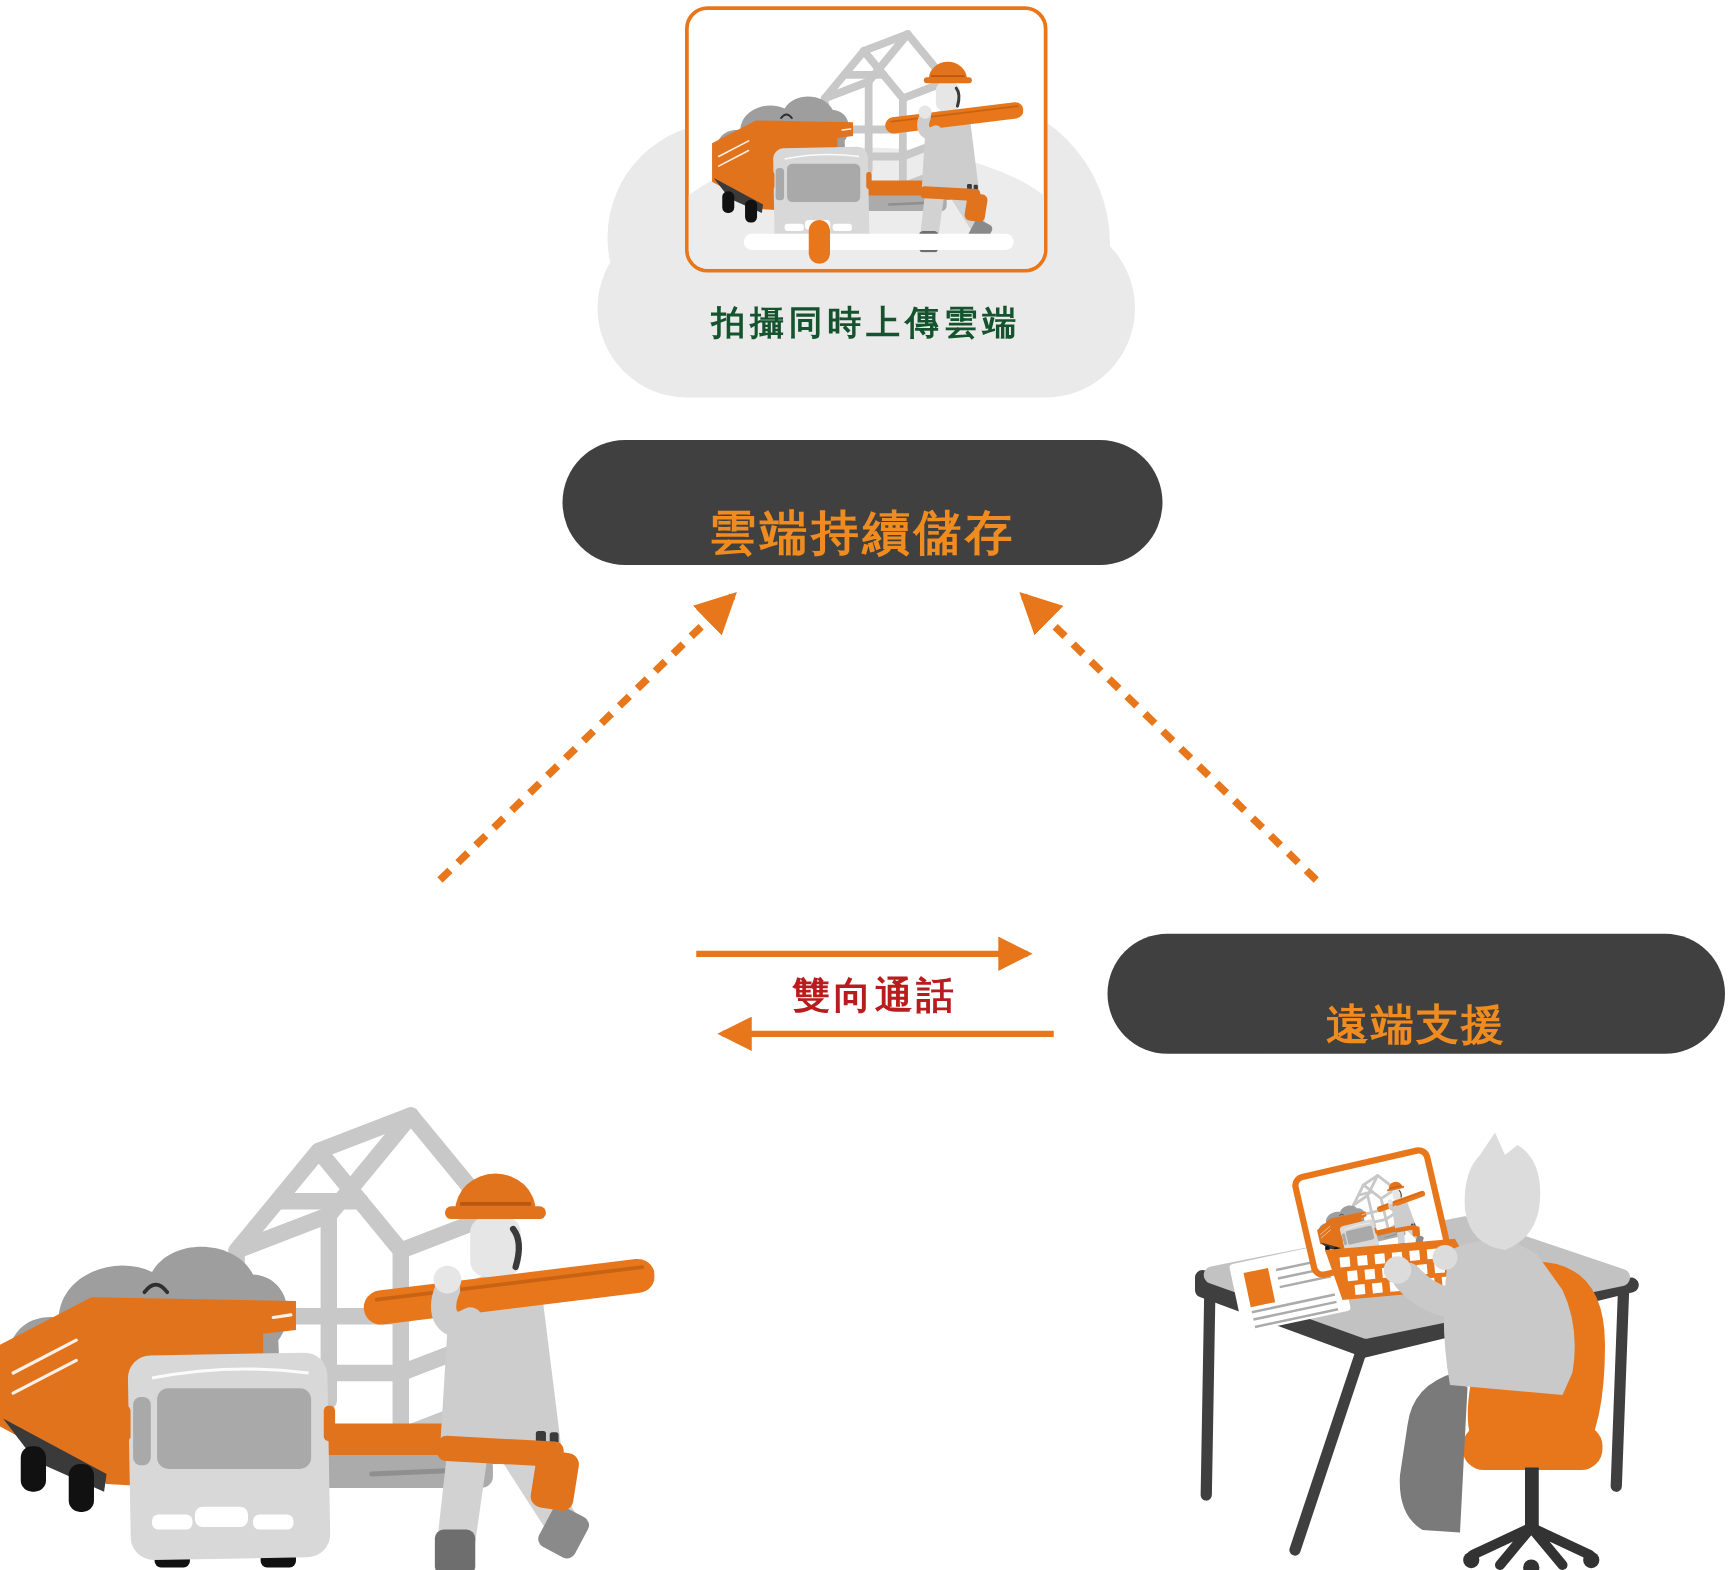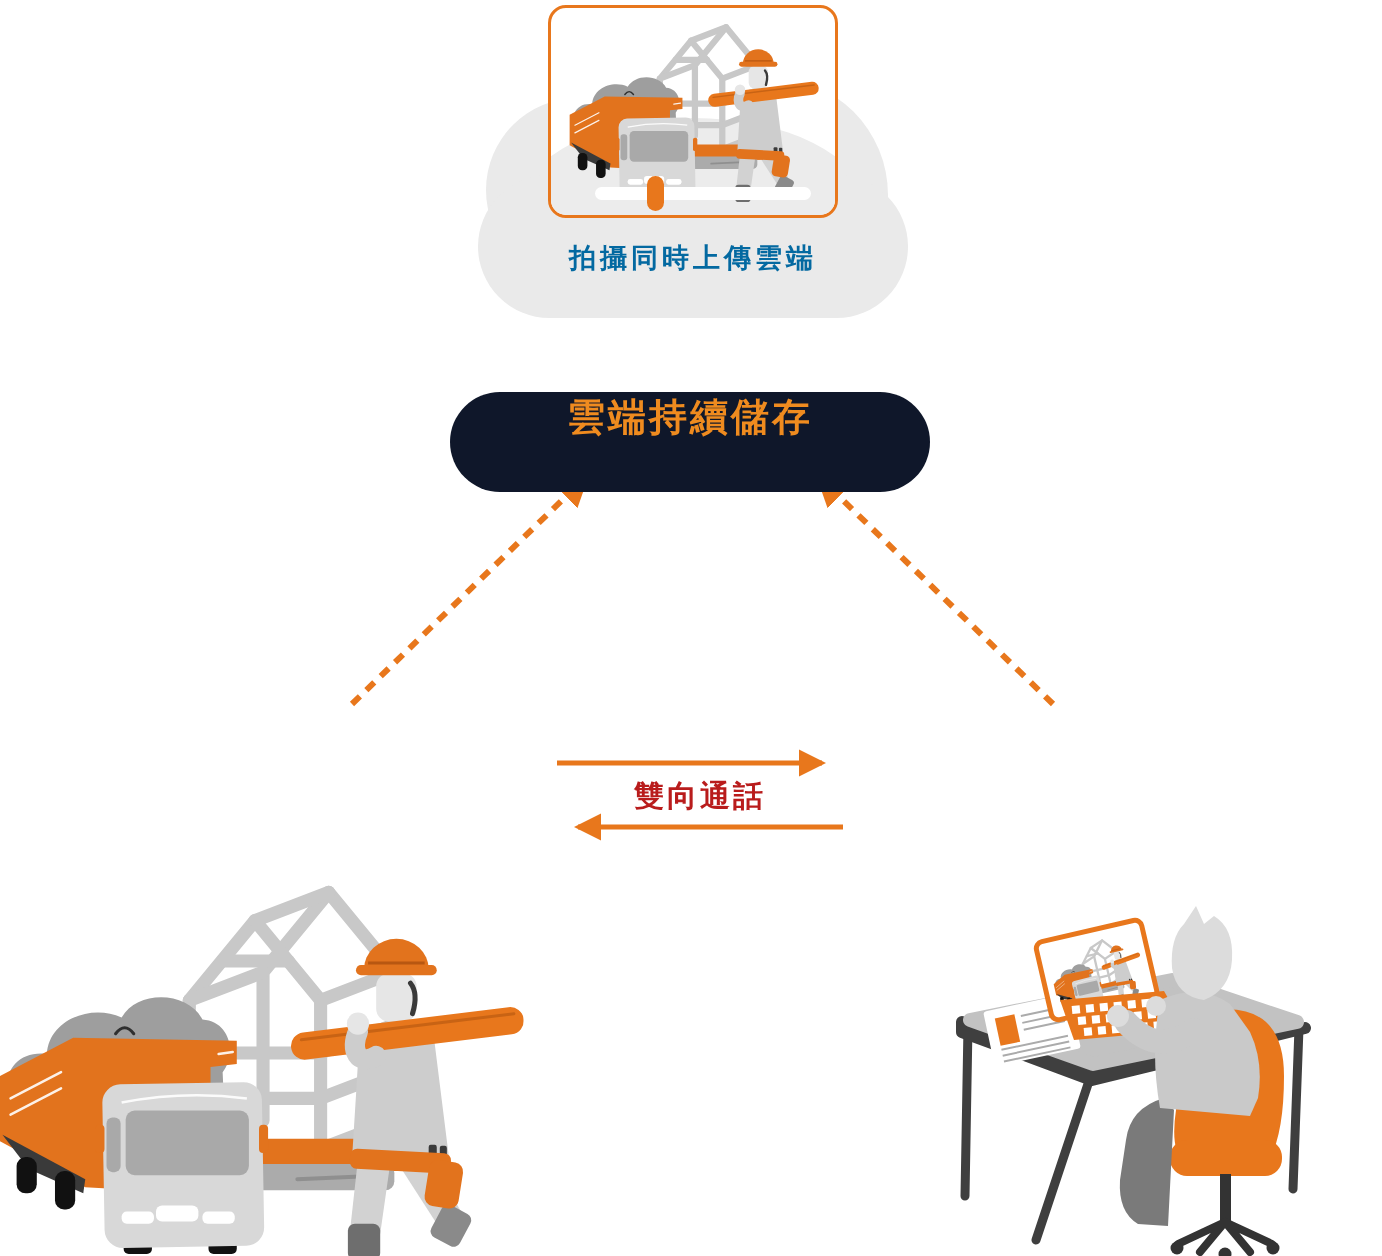--- a/index.html
+++ b/index.html
@@ -10,40 +10,40 @@
   }
   .abs{position:absolute;}
   
   .cloud-part{position:absolute;background:#EAEAEA;}
   .cloud-c1{left:486px;top:98px;width:184px;height:184px;border-radius:50%;}
   .cloud-c2{left:652px;top:77px;width:236px;height:236px;border-radius:50%;}
   .cloud-base{left:478px;top:175px;width:430px;height:143px;border-radius:72px;}
   .cloud-caption{
     left:478px;top:238px;width:430px;height:40px;
     display:flex;align-items:center;justify-content:center;
-    color:#0369a1;font-size:27px;font-weight:bold;letter-spacing:4px;
+    color:#14532d;font-size:27px;font-weight:bold;letter-spacing:4px;
   }
   
   .video-frame{
     left:548px;top:5px;width:284px;height:207px;
     background:#ffffff;border:3px solid #E8771C;border-radius:18px;
     overflow:hidden;
   }
   .video-ground{position:absolute;left:-28px;top:110px;width:340px;height:170px;
     background:#ECECEC;border-radius:50%;}
   .video-scene{position:absolute;left:16px;top:2px;}
   .progress-track{position:absolute;left:44px;top:179px;width:216px;height:13px;
     background:#ffffff;border-radius:7px;}
   .progress-handle{position:absolute;left:96px;top:168px;width:17px;height:35px;
     background:#E8771C;border-radius:9px;}
   
   .pill{
-    position:absolute;background:#0f172a;border-radius:50px;
-    display:flex;align-items:flex-start;justify-content:center;
-    color:#EF8B1F;font-weight:bold;margin-top:40px;
+    position:absolute;background:#404040;border-radius:50px;
+    display:flex;align-items:flex-end;justify-content:center;
+    color:#EF8B1F;font-weight:bold;
   }
   .pill-cloud{left:450px;top:352px;width:480px;height:100px;font-size:38px;letter-spacing:3px;}
   .pill-onsite{left:23px;top:747px;width:491px;height:96px;font-size:34px;letter-spacing:1px;}
   .pill-remote{left:886px;top:747px;width:494px;height:96px;font-size:34px;letter-spacing:2px;}
   
   .two-way-label{
     left:560px;top:776px;width:280px;height:40px;
     display:flex;align-items:center;justify-content:center;
     color:#b91c1c;font-size:30px;font-weight:bold;letter-spacing:3px;
   }
@@ -188,20 +188,23 @@
     </defs>
     <line x1="352" y1="704" x2="586" y2="477" stroke="#E8771C" stroke-width="6" stroke-dasharray="11 9" marker-end="url(#ah)"></line>
     <line x1="1053" y1="704" x2="819" y2="477" stroke="#E8771C" stroke-width="6" stroke-dasharray="11 9" marker-end="url(#ah)"></line>
     <line x1="557" y1="763" x2="822" y2="763" stroke="#E8771C" stroke-width="5" marker-end="url(#ah)"></line>
     <line x1="843" y1="827" x2="578" y2="827" stroke="#E8771C" stroke-width="5" marker-end="url(#ah)"></line>
   </svg>
 
   <div class="pill pill-cloud">
     <span>雲端持續儲存</span>
   </div>
+  <div class="pill pill-remote">
+    <span>遠端支援</span>
+  </div>
 
   <div class="abs two-way-label">雙向通話</div>
 
   <svg class="abs" style="left:-6px;top:856px;" width="530" height="404" viewBox="0 0 524 400">
     <use href="#construction-scene"></use>
   </svg>
 
   <svg class="abs" style="left:932px;top:880px;" width="452" height="376" viewBox="0 0 452 376">
     <use href="#desk-scene"></use>
   </svg>

